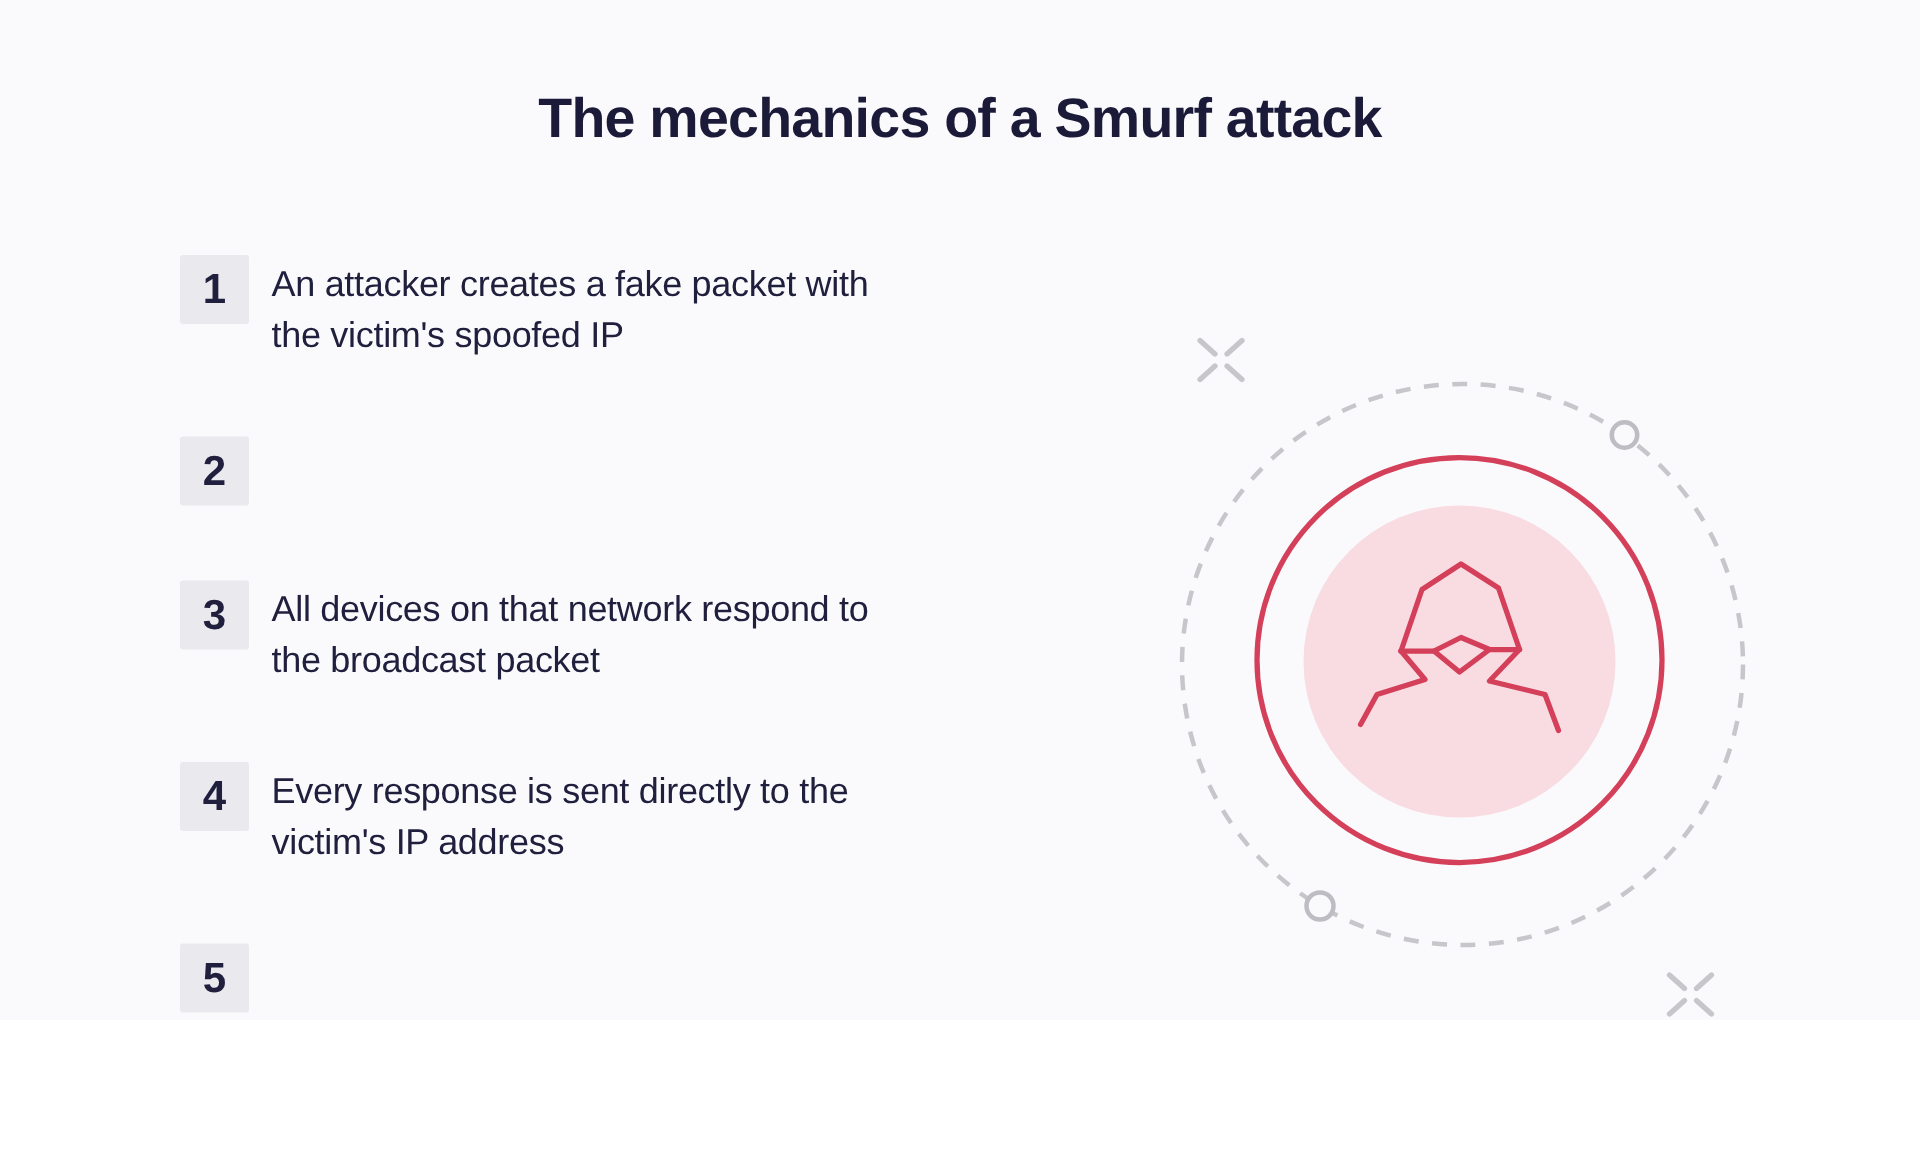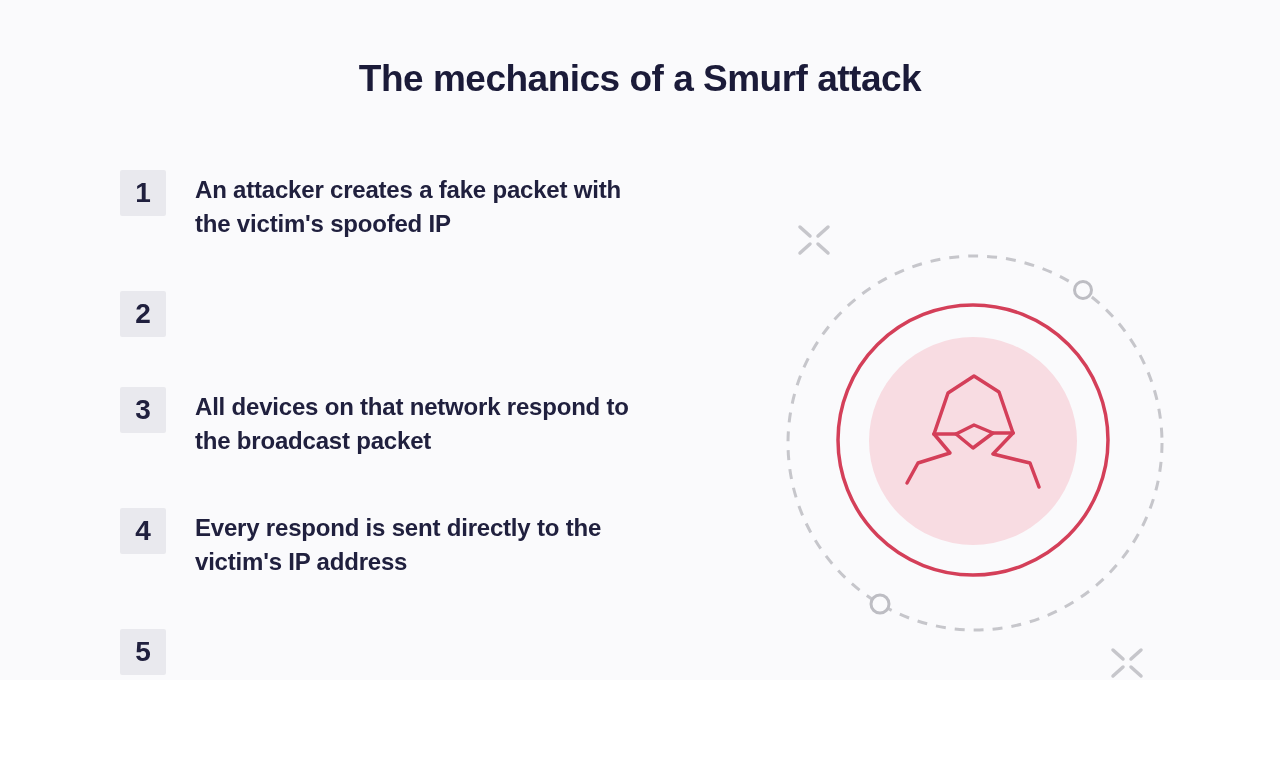--- a/index.html
+++ b/index.html
@@ -50,26 +50,26 @@
     border-radius: 2px;
     display: flex;
     align-items: center;
     justify-content: center;
     font-size: 28px;
     font-weight: 600;
     color: #20203e;
   }
 
   .step-text {
-    margin-left: 29px;
+    margin-left: 15px;
     padding-top: 3px;
     width: 560px;
     font-size: 24px;
     line-height: 34px;
-    font-weight: 700;
+    font-weight: 400;
     letter-spacing: -0.2px;
     color: #20203e;
     white-space: pre-line;
   }
 
   .illustration {
     position: absolute;
     left: 780px;
     top: 210px;
   }
@@ -90,21 +90,21 @@
     <div class="step">
       <div class="badge">2</div>
     </div>
     <div class="step">
       <div class="badge">3</div>
       <div class="step-text">All devices on that network respond to
 the broadcast packet</div>
     </div>
     <div class="step">
       <div class="badge">4</div>
-      <div class="step-text">Every respond is sent directly to the
+      <div class="step-text">Every response is sent directly to the
 victim's IP address</div>
     </div>
     <div class="step">
       <div class="badge">5</div>
     </div>
   </div>
 
   <svg class="illustration" width="405" height="480" viewBox="780 210 405 480" xmlns="http://www.w3.org/2000/svg">
 
     <circle cx="975" cy="443" r="187" fill="none" stroke="#c6c6cb" stroke-width="3" stroke-dasharray="10 9"></circle>

